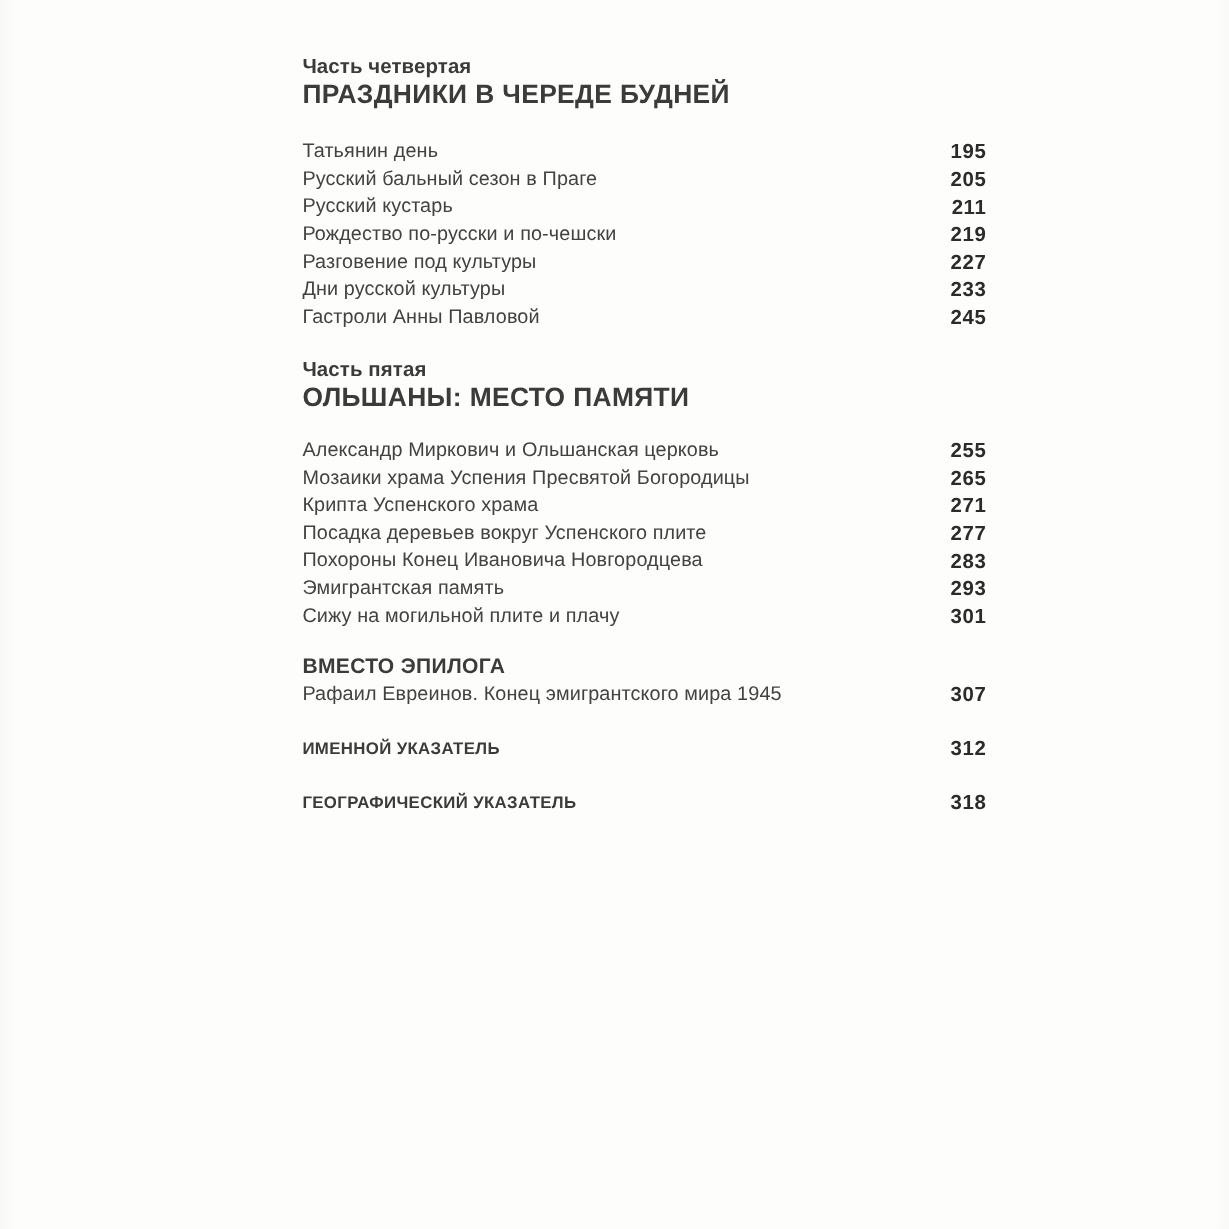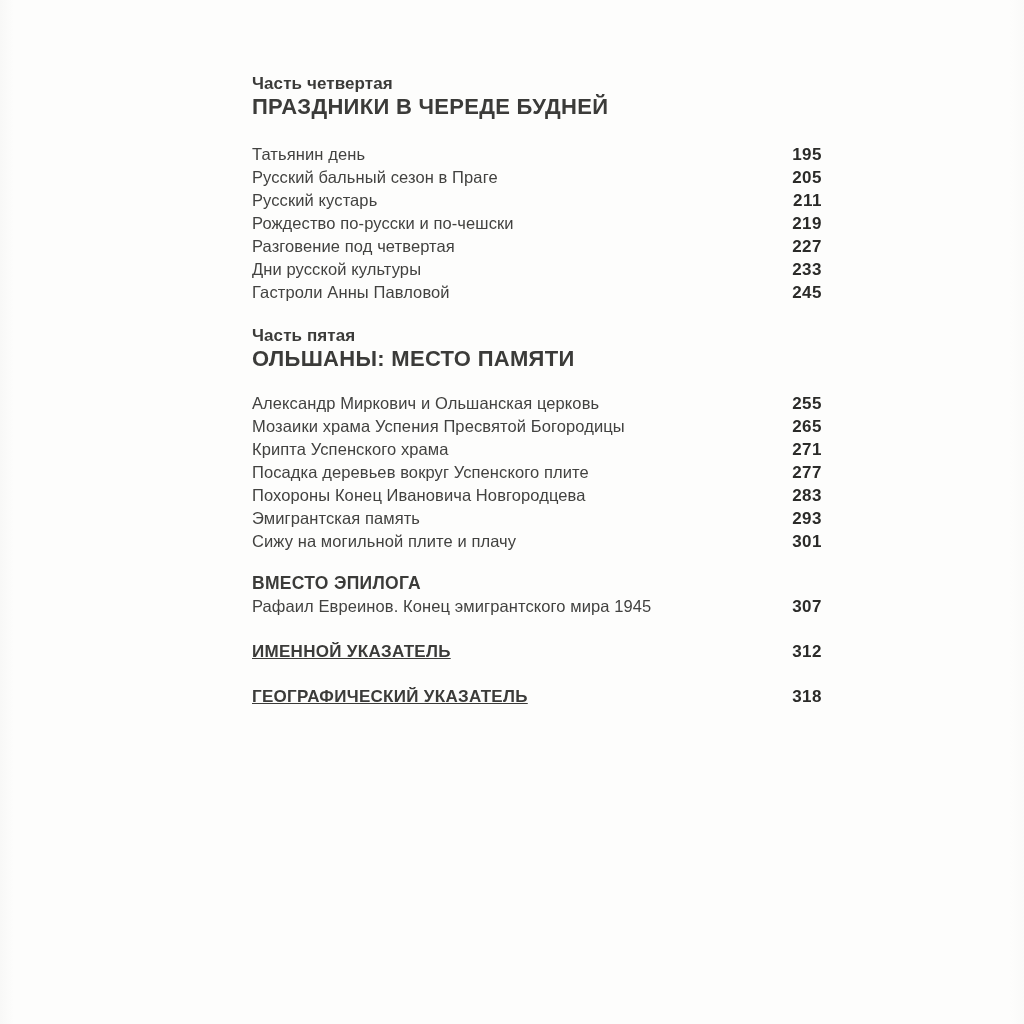--- a/index.html
+++ b/index.html
@@ -10,21 +10,21 @@
     overflow: hidden;
   }
   .page {
     position: absolute;
     inset: 0;
     background: linear-gradient(90deg, #f8f8f7 0px, #fdfdfc 14px, #fdfdfc 1010px, #fafaf9 1024px);
   }
   .toc {
     position: absolute;
     left: 252px;
-    top: 72px;
+    top: 44px;
     width: 570px;
     color: #3d3d3b;
   }
   .part-label {
     font-size: 17px;
     line-height: 23px;
     font-weight: bold;
     color: #3b3b39;
     letter-spacing: 0.1px;
   }
@@ -52,25 +52,24 @@
     font-size: 17px;
     font-weight: bold;
     color: #2b2b29;
     letter-spacing: 0.5px;
   }
   .section-2 { margin-top: 20px; }
   .epilogue { margin-top: 19px; }
   .epilogue .part-title { font-size: 17.5px; }
   .index-row { margin-top: 22px; }
   .index-row .title {
-    font-size: 17px;
+    font-size: 14px;
     font-weight: bold;
     color: #3b3b39;
     letter-spacing: 0.3px;
-    text-decoration: underline;
   }
 </style>
 </head>
 <body>
 
 <div class="page">
   <div class="toc">
 
     <div class="section">
       <div class="part-label">Часть четвертая</div>
@@ -86,21 +85,21 @@
         </div>
         <div class="row">
           <span class="title">Русский кустарь</span>
           <span class="num">211</span>
         </div>
         <div class="row">
           <span class="title">Рождество по-русски и по-чешски</span>
           <span class="num">219</span>
         </div>
         <div class="row">
-          <span class="title">Разговение под четвертая</span>
+          <span class="title">Разговение под культуры</span>
           <span class="num">227</span>
         </div>
         <div class="row">
           <span class="title">Дни русской культуры</span>
           <span class="num">233</span>
         </div>
         <div class="row">
           <span class="title">Гастроли Анны Павловой</span>
           <span class="num">245</span>
         </div>

